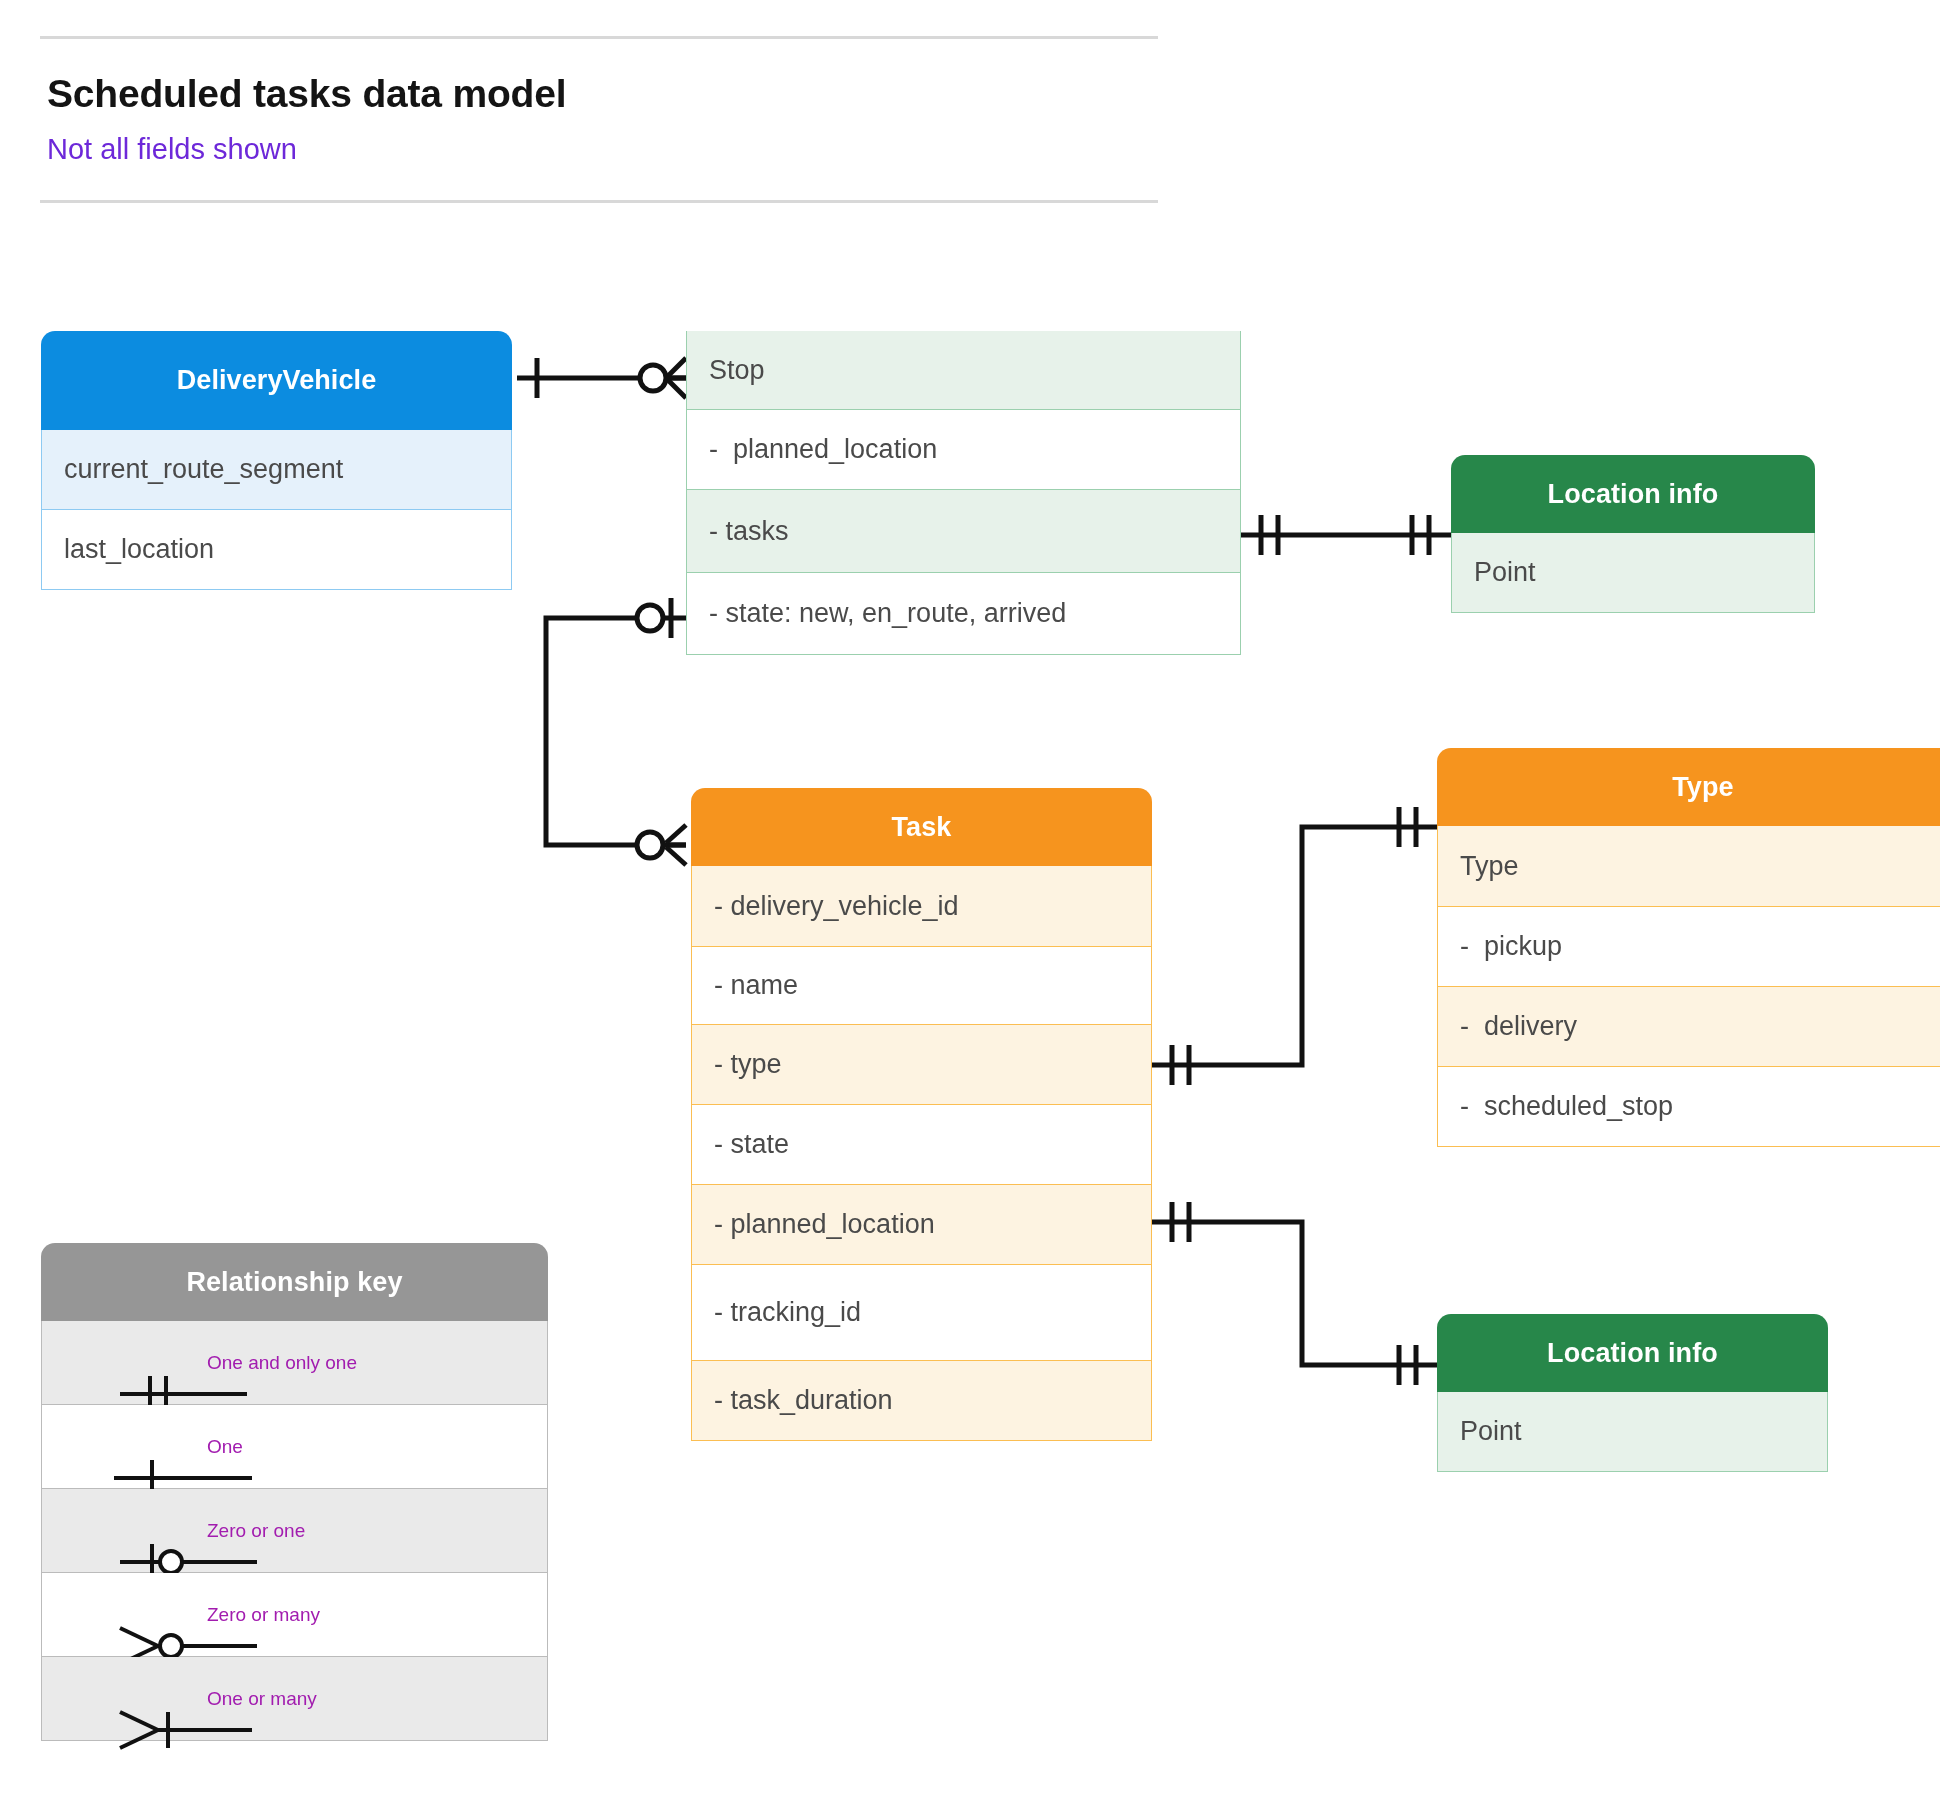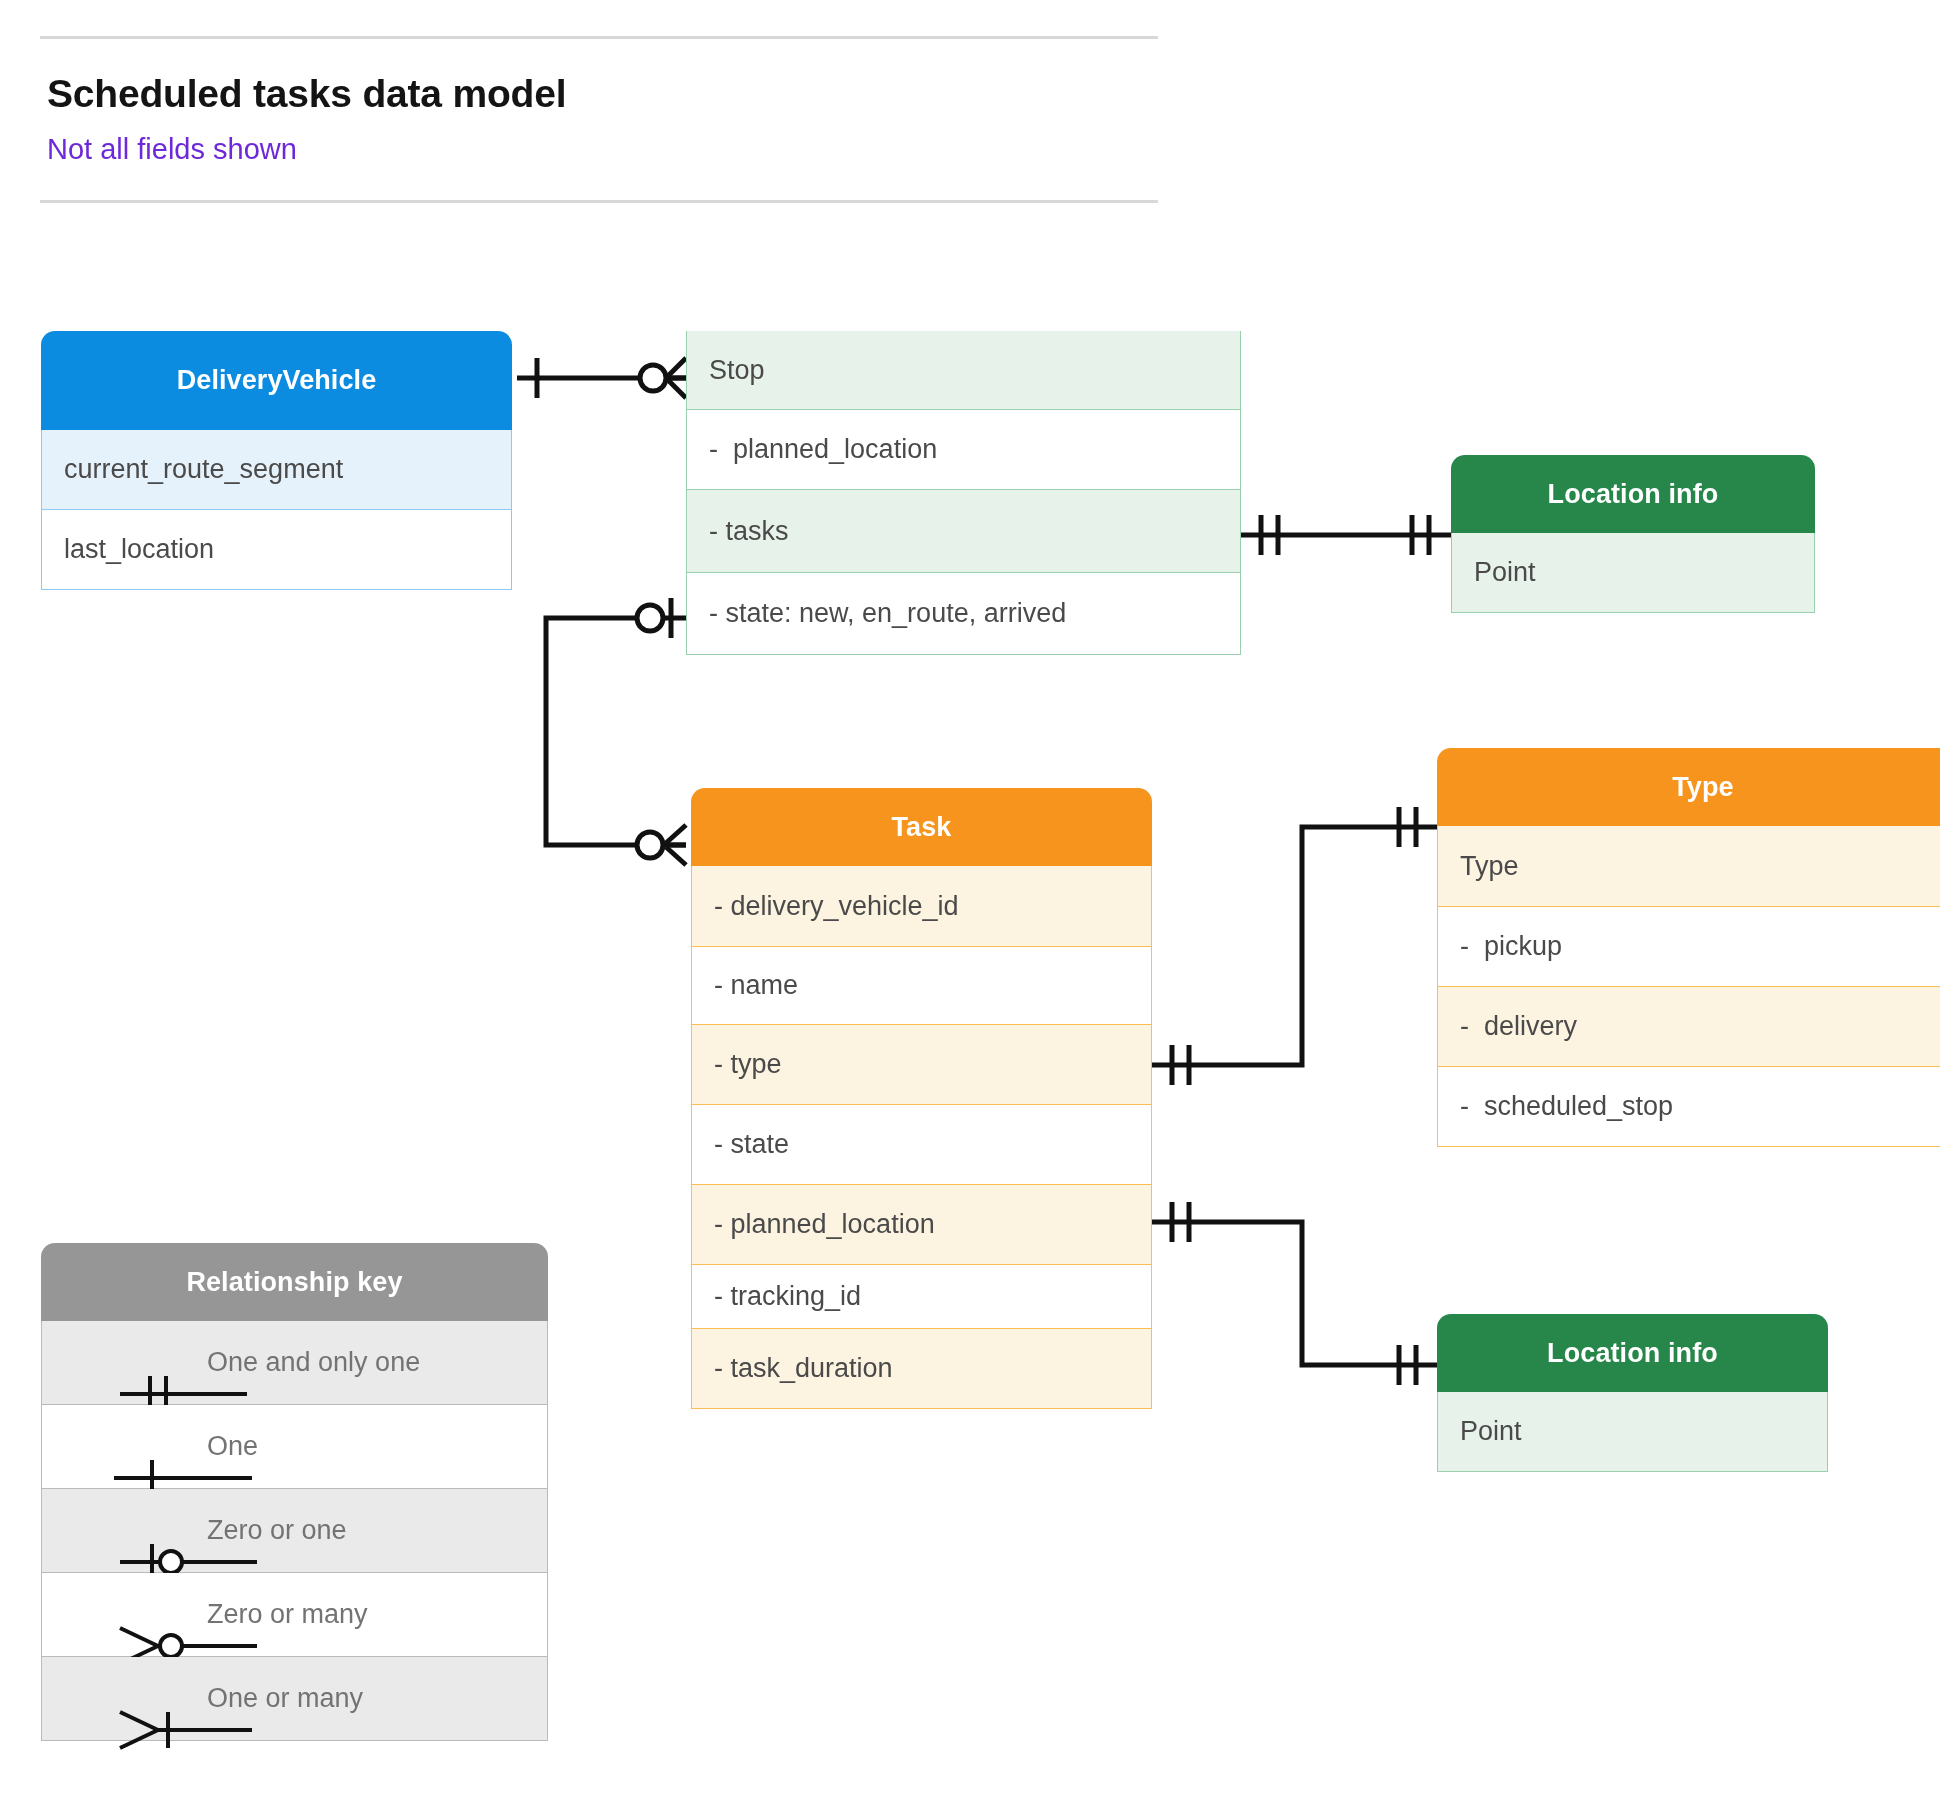--- a/index.html
+++ b/index.html
@@ -112,22 +112,22 @@
     justify-content: flex-start;
     padding-left: 0;
   }
   .legend-symbol {
     width: 165px;
     height: 100%;
     flex: 0 0 165px;
     position: relative;
   }
   .legend-label {
-    font-size: 27px;
-    color: #737373;
+    font-size: 19px;
+    color: #a21caf;
     white-space: nowrap;
   }
 
   
   #connectors {
     position: absolute;
     left: 0;
     top: 0;
     width: 1940px;
     height: 1805px;
@@ -218,21 +218,21 @@
     <div class="entity-row alt" style="height:80px;">Point</div>
   </div>
 
   <div class="entity theme-orange" id="box-task" style="left:691px; top:788px; width:461px;">
     <div class="entity-header" style="height:78px;">Task</div>
     <div class="entity-row alt" style="height:81px;">- delivery_vehicle_id</div>
     <div class="entity-row plain" style="height:78px;">- name</div>
     <div class="entity-row alt" style="height:80px;">- type</div>
     <div class="entity-row plain" style="height:80px;">- state</div>
     <div class="entity-row alt" style="height:80px;">- planned_location</div>
-    <div class="entity-row plain" style="height:64px;">- tracking_id</div>
+    <div class="entity-row plain" style="height:96px;">- tracking_id</div>
     <div class="entity-row alt" style="height:80px;">- task_duration</div>
   </div>
 
   <div class="entity theme-orange" id="box-type" style="left:1437px; top:748px; width:532px;">
     <div class="entity-header" style="height:78px;">Type</div>
     <div class="entity-row alt" style="height:81px;">Type</div>
     <div class="entity-row plain" style="height:80px;">-  pickup</div>
     <div class="entity-row alt" style="height:80px;">-  delivery</div>
     <div class="entity-row plain" style="height:80px;">-  scheduled_stop</div>
   </div>

